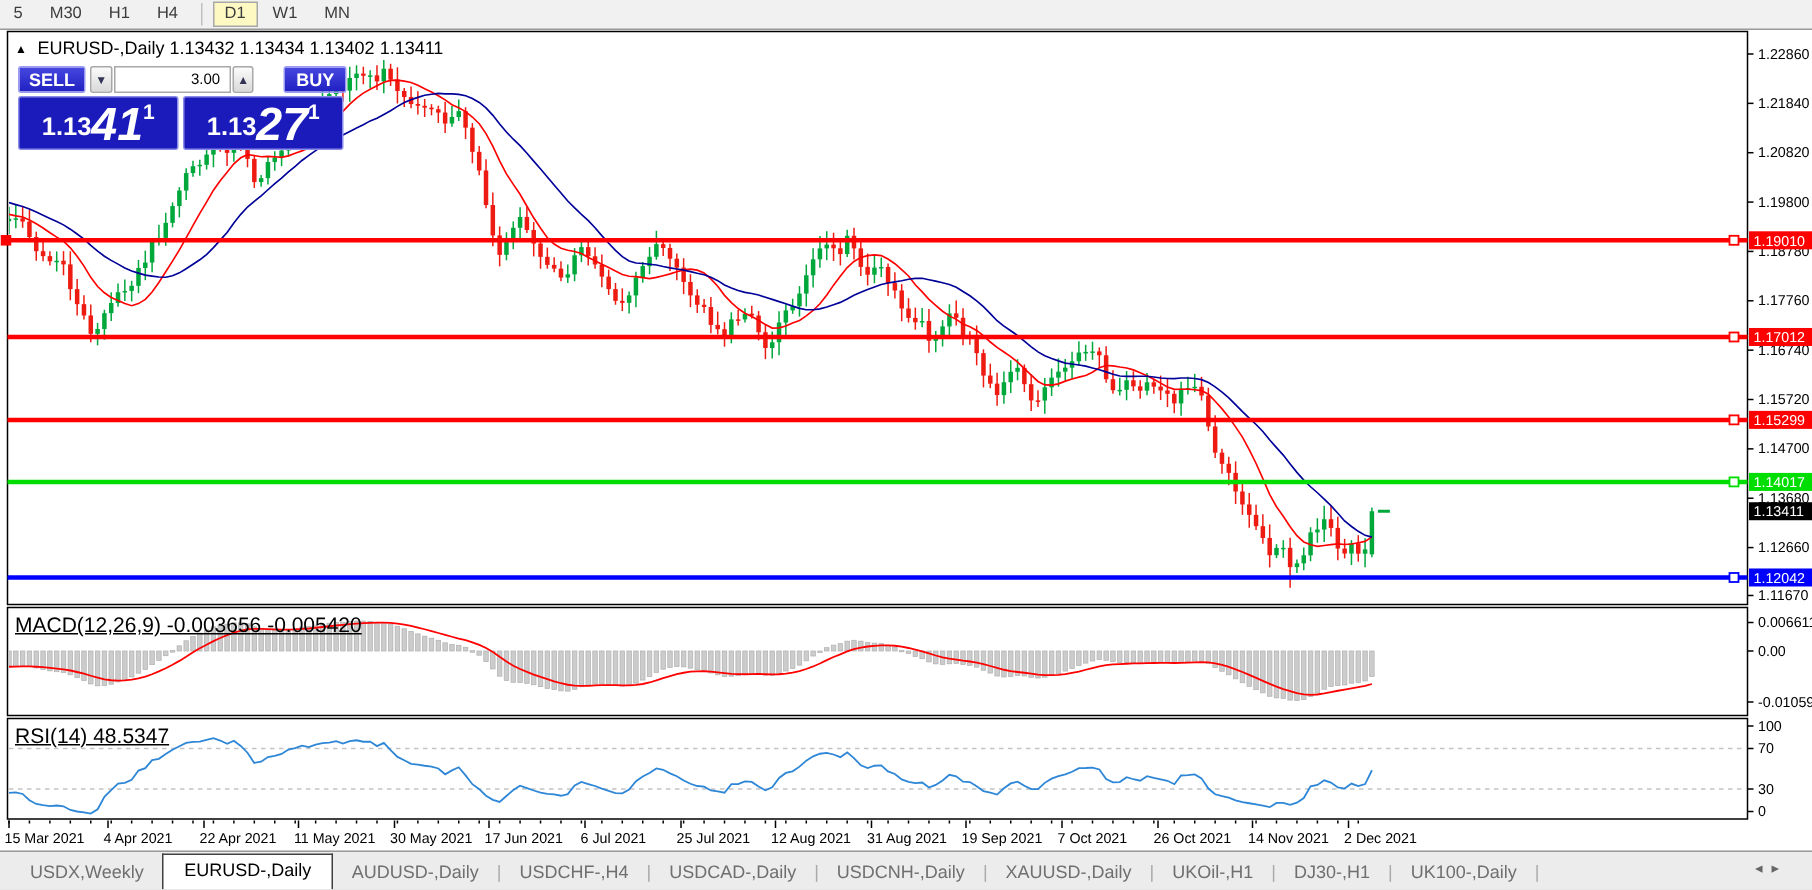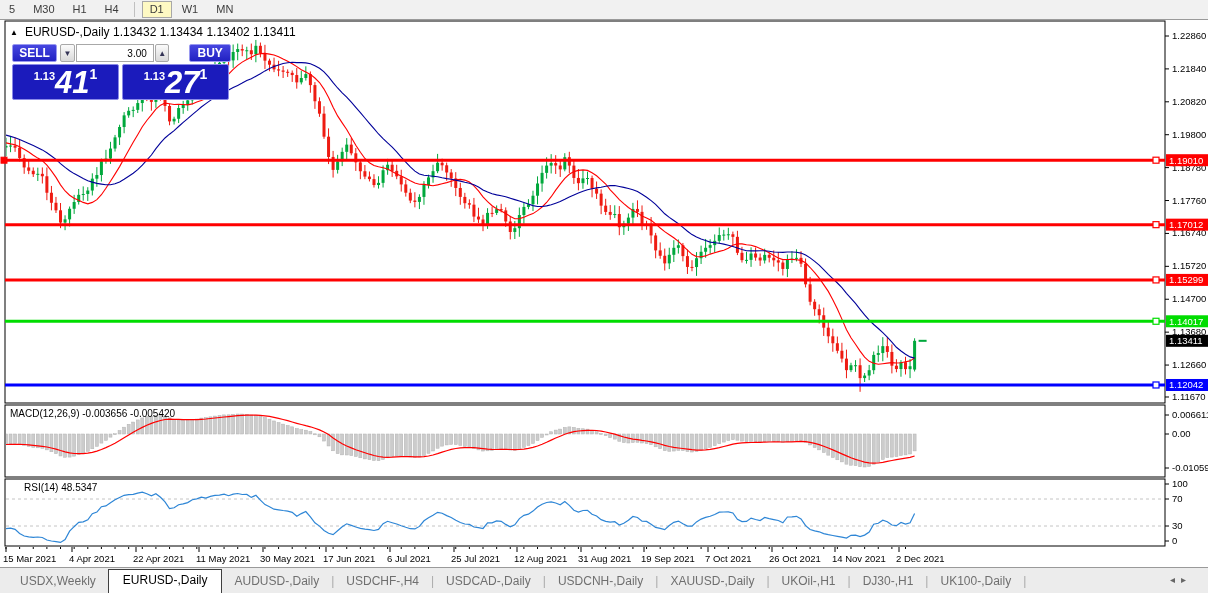--- a/index.html
+++ b/index.html
@@ -26,34 +26,34 @@
         font-family:"Liberation Sans",sans-serif;}
   #sell-btn{width:50px;} #buy-btn{width:46px;margin-left:20px;}
   .spin{width:16px;border:1px solid #a8a8a8;border-radius:2px;background:linear-gradient(#fbfbfb,#d9d9d9);
         font-size:8px;color:#335;padding:0;cursor:pointer;}
   #vol-input{width:70px;border:1px solid #a8a8a8;text-align:right;font-size:10px;
              padding:0 6px 0 0;margin:0 1px;font-family:"Liberation Sans",sans-serif;}
   #tpanel .row2{display:flex;margin-top:2px;}
   .pricebox{width:107px;height:36px;background:#1b1bbc;border:1px solid #8a8ae8;border-radius:2px;
             color:#fff;display:flex;align-items:flex-end;justify-content:center;cursor:pointer;box-sizing:border-box;}
   .pricebox + .pricebox{margin-left:3px;}
-  .psmall{font-size:11px;font-weight:bold;margin-bottom:17px;}
+  .psmall{font-size:17px;font-weight:bold;margin-bottom:4px;}
   .pbig{font-size:31px;font-weight:bold;line-height:33px;font-style:italic;}
   .psup{font-size:14px;font-weight:bold;align-self:flex-start;margin-top:1px;}
   
   #tabbar{position:absolute;left:0;top:567px;width:1208px;height:26px;background:#ececec;
           border-top:1px solid #9a9a9a;display:flex;align-items:flex-end;z-index:6;
           padding-left:8px;box-sizing:border-box;}
   .tab{font-size:12px;color:#6f6f6f;padding:3px 12px 5px 12px;cursor:pointer;white-space:nowrap;}
   .tab.sel{background:#fff;border:1px solid #404040;border-bottom:none;color:#000;
            padding:3px 14px 6px 14px;}
   .tab-sep{color:#aaa;font-size:12px;padding-bottom:5px;}
   #tab-arrows{position:absolute;right:16px;top:6px;color:#666;font-size:10px;letter-spacing:6px;cursor:pointer;}
   
-  .ind-label{position:absolute;font-size:10px;color:#000;z-index:4;white-space:pre;}
+  .ind-label{position:absolute;font-size:14px;color:#000;z-index:4;white-space:pre;text-decoration:underline;}
 </style>
 </head>
 <body>
 
 <div id="app">
 
   <div id="toolbar">
       <div class="tf-btn">5</div>
       <div class="tf-btn">M30</div>
       <div class="tf-btn">H1</div>
@@ -898,21 +898,21 @@
       </div>
       <div class="pricebox">
         <span class="psmall">1.13</span>
           <span class="pbig">27</span>
           <span class="psup">1</span>
       </div>
     </div>
   </div>
 
   <div class="ind-label" style="left:10px;top:408px">MACD(12,26,9) -0.003656 -0.005420</div>
-  <div class="ind-label" style="left:24px;top:482px">RSI(14) 48.5347</div>
+  <div class="ind-label" style="left:10px;top:482px">RSI(14) 48.5347</div>
 
   <div id="tabbar">
     <div class="tab">USDX,Weekly</div>
       <div class="tab sel">EURUSD-,Daily</div>
       <div class="tab">AUDUSD-,Daily</div>
       <div class="tab-sep">|</div>
       <div class="tab">USDCHF-,H4</div>
       <div class="tab-sep">|</div>
       <div class="tab">USDCAD-,Daily</div>
       <div class="tab-sep">|</div>

